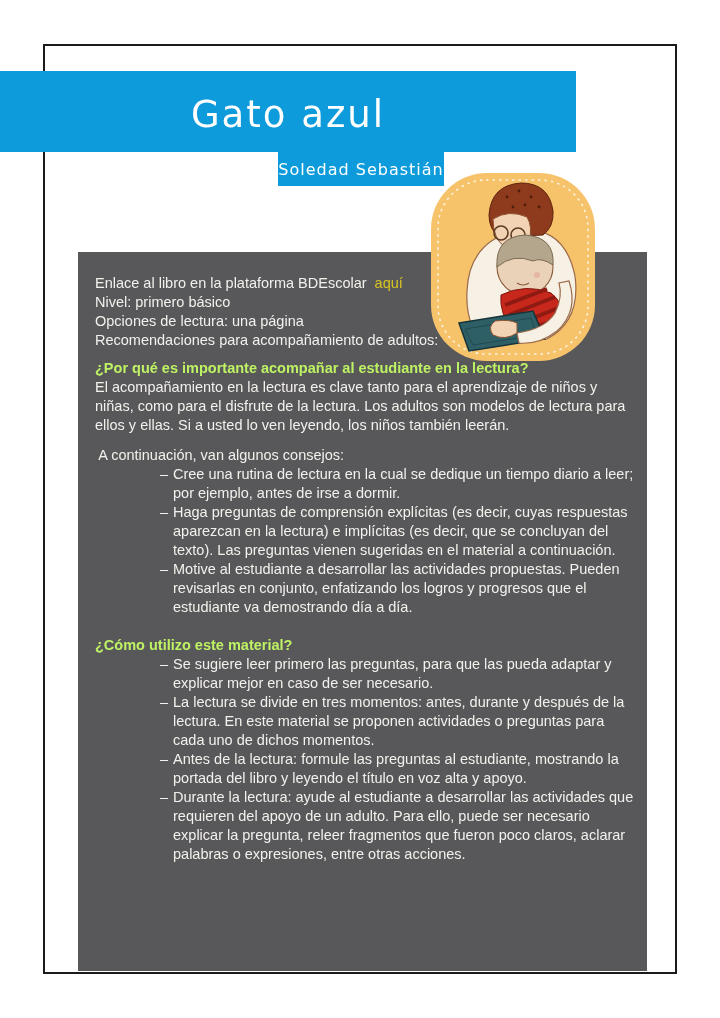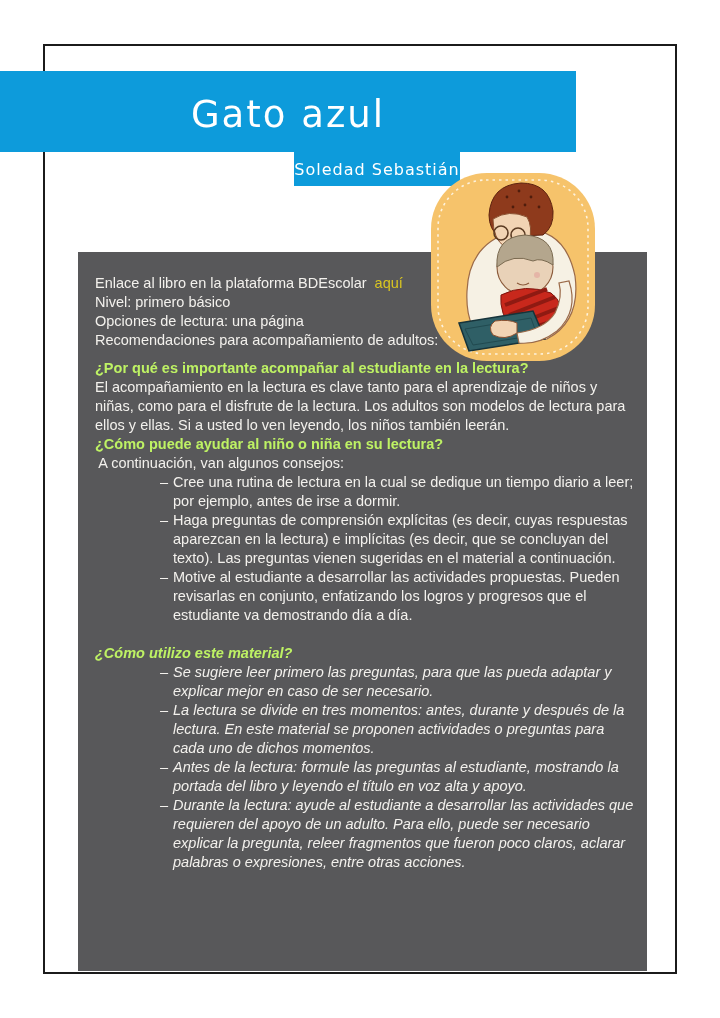--- a/index.html
+++ b/index.html
@@ -24,21 +24,21 @@
   .band{
     position:absolute;left:0;top:71px;width:576px;height:81px;
     background:var(--band_blue);z-index:3;
     display:flex;align-items:center;justify-content:center;
   }
   .band h1{
     color:#ffffff;font-family:"DejaVu Sans",sans-serif;
     font-size:37px;font-weight:500;letter-spacing:2px;margin-top:6px;
   }
   .author-box{
-    position:absolute;left:294px;top:152px;width:166px;height:34px;
+    position:absolute;left:278px;top:152px;width:166px;height:34px;
     background:var(--band_blue);z-index:3;
     display:flex;align-items:center;justify-content:center;
   }
   .author-box span{
     color:#ffffff;font-family:"DejaVu Sans",sans-serif;
     font-size:16px;letter-spacing:1px;
   }
   .logo{
     position:absolute;left:554px;top:63px;width:101px;height:104px;
     background:var(--logo_gray);z-index:5;padding:8px 0 0 10px;
@@ -59,26 +59,26 @@
   .panel{
     position:absolute;left:78px;top:252px;width:569px;height:719px;
     background:var(--panel_gray);z-index:2;
     padding:22px 12px 16px 17px;
     color:#f3f1ed;font-size:14.5px;line-height:19px;
   }
   .panel strong,.panel .hd{font-weight:bold;color:#bef264;}
   .intro{margin-bottom:9px;}
   .intro div{white-space:pre;}
   .link-yellow{color:var(--link_yellow);margin-left:8px;cursor:pointer;}
-  .sec-why p{}
+  .sec-why p{margin-bottom:11px;}
   .lead{white-space:pre;}
   ul.dash{list-style:none;margin-left:65px;}
   ul.dash li{position:relative;padding-left:13px;}
   ul.dash li::before{content:attr(data-bullet);position:absolute;left:0;top:0;}
-  .sec-use{margin-top:19px;font-style:italic;}
+  .sec-use{margin-top:19px;}
 </style>
 </head>
 <body>
 
 <div class="sheet">
 
   <div class="frame"></div>
 
   <div class="band">
     <h1>Gato azul</h1>
@@ -132,21 +132,20 @@
       <div>Opciones de lectura: una página</div>
       <div>Recomendaciones para acompañamiento de adultos:</div>
     </div>
 
     <div class="sec-why">
       <div class="hd">¿Por qué es importante acompañar al estudiante en la lectura?</div>
       <p>El acompañamiento en la lectura es clave tanto para el aprendizaje de niños y niñas, como para el disfrute de la lectura. Los adultos son modelos de lectura para ellos y ellas. Si a usted lo ven leyendo, los  niños también leerán.</p>
     </div>
 
     <div class="sec-help">
-      <div class="hd">¿Cómo puede ayudar al niño o niña en su lectura?</div>
       <div class="lead"> A continuación, van algunos consejos:</div>
       <ul class="dash">
         <li data-bullet="–">Cree una rutina de lectura en la cual se dedique un tiempo diario a leer; por ejemplo, antes de irse a dormir.</li>
         <li data-bullet="–">Haga preguntas de comprensión explícitas (es decir, cuyas respuestas aparezcan en la lectura) e implícitas (es decir, que se concluyan del texto). Las preguntas vienen sugeridas en el material a continuación.</li>
         <li data-bullet="–">Motive al estudiante a desarrollar las actividades propuestas. Pueden revisarlas en conjunto, enfatizando los logros y progresos que el estudiante va demostrando día a día.</li>
       </ul>
     </div>
 
     <div class="sec-use">
       <div class="hd">¿Cómo utilizo este material?</div>

